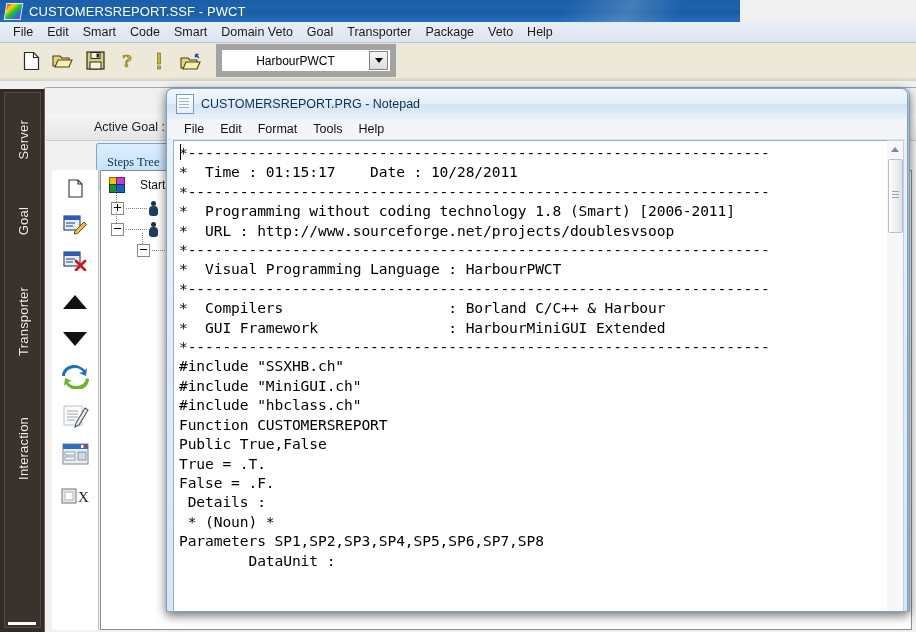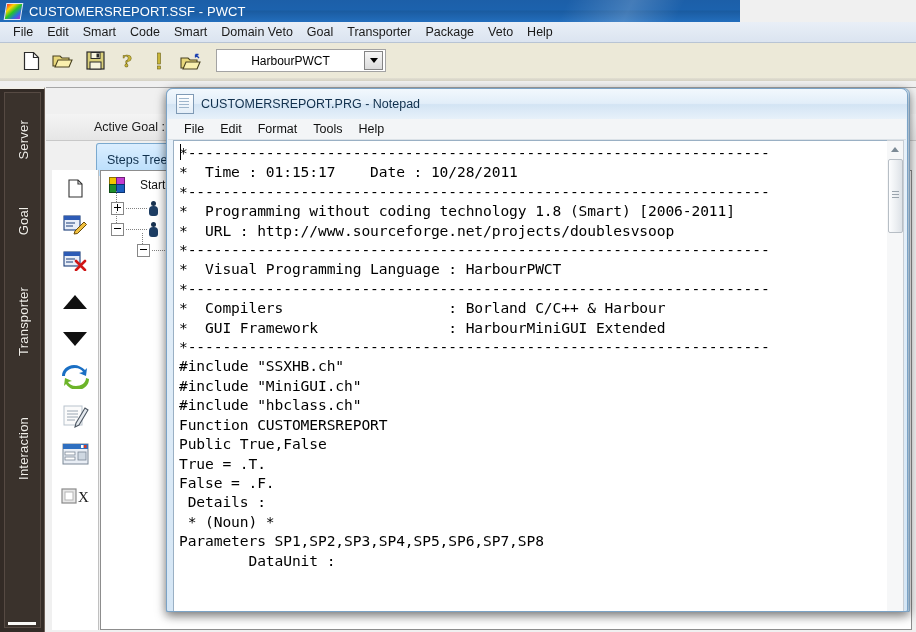--- a/index.html
+++ b/index.html
@@ -89,21 +89,21 @@
   #vpl-label {
     margin-left: 22px;
     font-size: 12.5px;
     color: #111;
     white-space: nowrap;
   }
   #vpl-combo {
     margin-left: 12px;
     width: 168px; height: 21px;
     background: #ffffff;
-    border: 1px solid #a3a3a3;
+    border: 6px solid #a3a3a3;
     display: flex; align-items: center;
     position: relative;
   }
   #vpl-combo-text {
     flex: 1; text-align: center;
     font-size: 12px; color: #000;
   }
   #vpl-combo-arrow {
     width: 17px; height: 17px;
     margin-right: 2px;
@@ -170,29 +170,30 @@
     border-bottom: 1px solid #c8c8c8;
   }
   #active-goal-text {
     margin-left: 48px;
     font-size: 12.5px; color: #1a1a1a;
     white-space: nowrap;
   }
   #steps-tab {
     position: absolute; left: 50px; top: 55px;
     height: 24px;
-    padding: 4px 10px;
-    display: flex; align-items: center;
+    padding: 11px 10px;
+    display: flex; align-items: flex-start;
     background: linear-gradient(to bottom,#dbeeff,#b6dcfb);
     border: 1px solid #7aa9cf;
     border-bottom: none;
     border-radius: 3px 3px 0 0;
     font-size: 12.5px; color: #10304d;
     white-space: nowrap;
     cursor: default;
+    font-family: Liberation Serif, serif;
   }
 
   
   #icon-strip {
     position: absolute; left: 6px; top: 82px;
     width: 46px; height: 460px;
     background: #ffffff;
     border-right: 1px solid #c0c0c0;
   }
   .side-icon {

